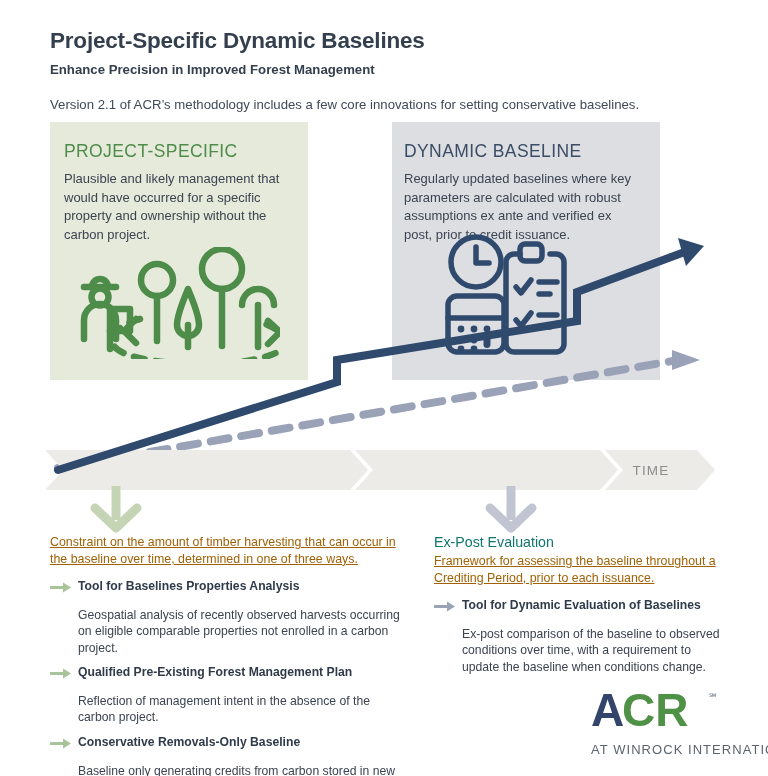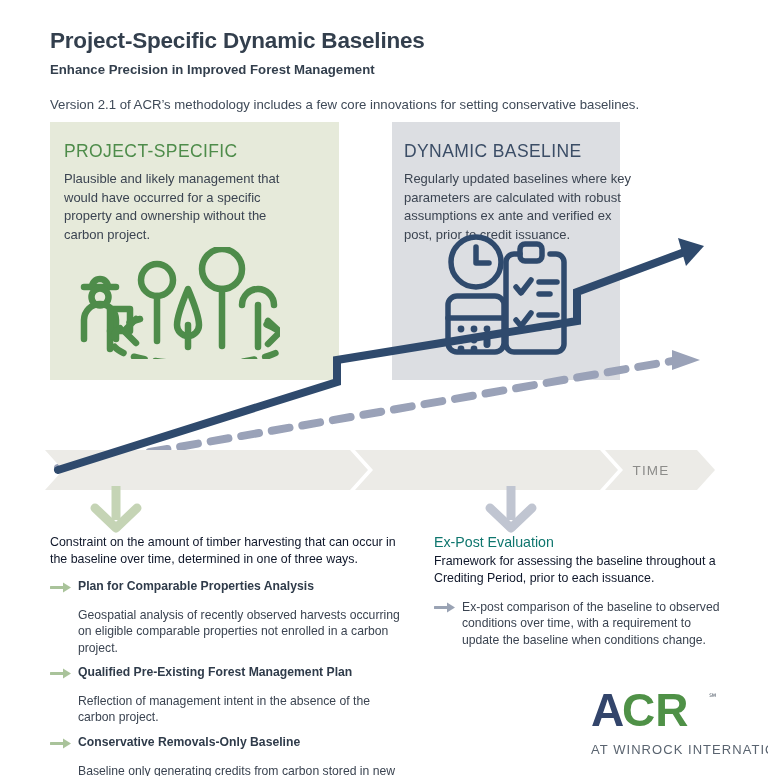--- a/index.html
+++ b/index.html
@@ -40,25 +40,25 @@
   .lede {
     font-size: 13.2px;
     color: #3f4a58;
     margin: 9px 0 0 0;
     line-height: 1.3;
   }
 
   
   .panel { position: absolute; }
   .panel-green {
-    left: 50px; top: 122px; width: 289px; height: 258px;
+    left: 50px; top: 122px; width: 258px; height: 258px;
     background: #e6eada;
   }
   .panel-gray {
-    left: 392px; top: 122px; width: 228px; height: 258px;
+    left: 392px; top: 122px; width: 268px; height: 258px;
     background: #dcdee2;
   }
   .panel-inner { position: absolute; left: 12px; top: 20px; right: 10px; }
   .panel-green .panel-inner { left: 14px; width: 238px; }
   .panel-gray .panel-inner { left: 12px; width: 238px; }
   .panel-head {
     font-size: 17.5px;
     letter-spacing: 0.4px;
     margin: 0 0 9px 0;
     font-weight: normal;
@@ -93,22 +93,23 @@
     font-size: 14.2px;
     margin: 0 0 2px 0;
     font-weight: normal;
     line-height: 1.2;
   }
   .col-left .col-head { color: #5c9455; }
   .col-right .col-head { color: #0f766e; }
   .col-desc {
     font-size: 12.4px;
     line-height: 1.36;
-    color: #0f172a;
+    color: #a16207;
     margin: 0 0 11px 0;
+    text-decoration: underline;
   }
   .bullet {
     position: relative;
     padding-left: 28px;
     margin-bottom: 9px;
   }
   .bullet .arrow-ico {
     position: absolute;
     left: 0; top: 2px;
     width: 22px; height: 13px;
@@ -261,21 +262,21 @@
   </svg>
 
   <div class="col col-left">
     <div class="col-desc">Constraint on the amount of timber harvesting that can occur in the baseline over time, determined in one of three ways.</div>
 
     <div class="bullet">
       <svg class="arrow-ico" viewBox="0 0 22 13">
         <path d="M1 6.5 H14" stroke="#a9c39a" stroke-width="3" stroke-linecap="round" fill="none"></path>
         <path d="M13 1.5 L21 6.5 L13 11.5 Z" fill="#a9c39a"></path>
       </svg>
-      <span class="bullet-title">Plan for Comparable Properties Analysis</span>
+      <span class="bullet-title">Tool for Baselines Properties Analysis</span>
       <span class="bullet-text">Geospatial analysis of recently observed harvests occurring on eligible comparable properties not enrolled in a carbon project.</span>
     </div>
 
     <div class="bullet">
       <svg class="arrow-ico" viewBox="0 0 22 13">
         <path d="M1 6.5 H14" stroke="#a9c39a" stroke-width="3" stroke-linecap="round" fill="none"></path>
         <path d="M13 1.5 L21 6.5 L13 11.5 Z" fill="#a9c39a"></path>
       </svg>
       <span class="bullet-title">Qualified Pre-Existing Forest Management Plan</span>
       <span class="bullet-text">Reflection of management intent in the absence of the carbon project.</span>
@@ -293,20 +294,21 @@
 
   <div class="col col-right">
     <div class="col-head">Ex-Post Evaluation</div>
     <div class="col-desc">Framework for assessing the baseline throughout a Crediting Period, prior to each issuance.</div>
 
     <div class="bullet">
       <svg class="arrow-ico" viewBox="0 0 22 13">
         <path d="M1 6.5 H14" stroke="#9aa3b4" stroke-width="3" stroke-linecap="round" fill="none"></path>
         <path d="M13 1.5 L21 6.5 L13 11.5 Z" fill="#9aa3b4"></path>
       </svg>
+      <span class="bullet-title">Tool for Dynamic Evaluation of Baselines</span>
       <span class="bullet-text">Ex-post comparison of the baseline to observed conditions over time, with a requirement to update the baseline when conditions change.</span>
     </div>
   </div>
 
   <div class="logo">
     <svg class="logo-wordmark" width="132" height="46" viewBox="0 0 132 46">
       <text x="0" y="38" font-family="Liberation Sans, sans-serif" font-size="46" font-weight="bold" fill="#33456b">A</text>
       <text x="31" y="38" font-family="Liberation Sans, sans-serif" font-size="46" font-weight="bold" fill="#4f9147">CR</text>
       <text x="118" y="12" font-family="Liberation Sans, sans-serif" font-size="9" fill="#5a6470">℠</text>
     </svg>

